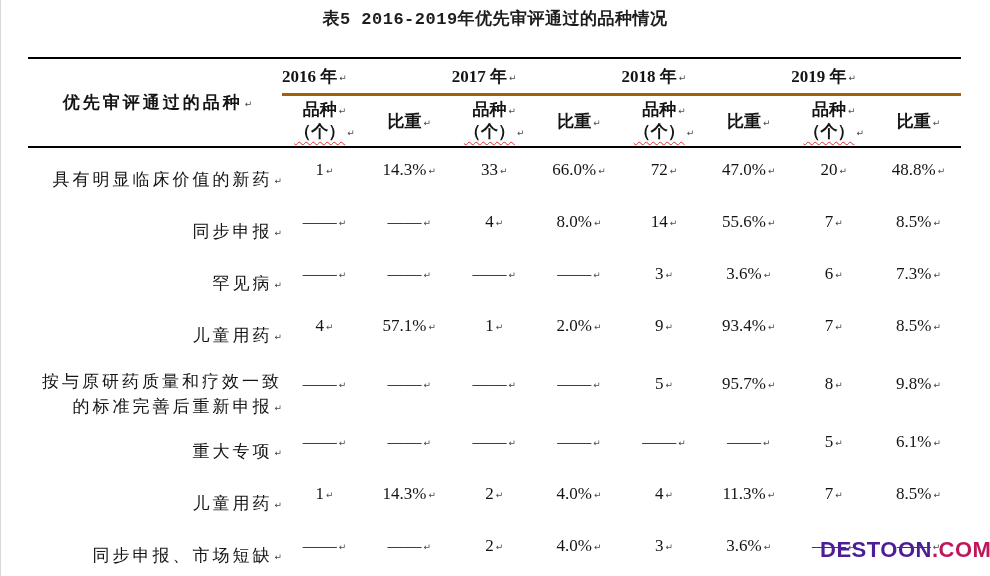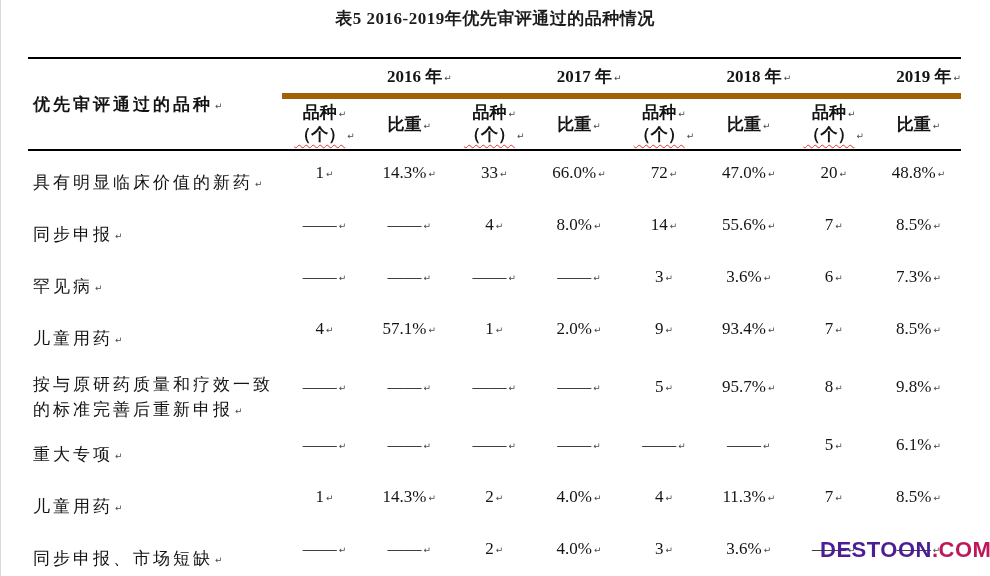--- a/index.html
+++ b/index.html
@@ -6,41 +6,41 @@
   body{
     width:990px;height:576px;position:relative;background:#ffffff;
     font-family:"Liberation Serif","DejaVu Serif",serif;color:#141414;
     overflow:hidden;
   }
   .page-edge{
     position:absolute;left:0;top:0;width:1px;height:576px;background:#d9d9d9;
   }
   .doc-title{
     position:absolute;top:7px;left:0;width:990px;text-align:center;
-    font-family:Liberation Serif, serif;
+    font-family:Liberation Mono, monospace;
     font-size:17px;font-weight:600;letter-spacing:0.5px;color:#1d1d1d;
   }
   table.review-table{
     position:absolute;left:28px;top:57px;width:933px;
     border-collapse:collapse;table-layout:fixed;
     border-top:2px solid #000;border-bottom:2px solid #000;
   }
   col.c-label{width:254px;}
   thead th{font-weight:bold;font-size:17px;padding:0;}
   th.corner-cell{
-    text-align:left;vertical-align:middle;padding-left:5px;
+    text-align:center;vertical-align:middle;padding-left:5px;
     letter-spacing:3px;border-bottom:2px solid #000;
   }
-  th.year-cell{height:34px;text-align:right;vertical-align:middle;border-bottom:6px solid #a16207;}
+  th.year-cell{height:34px;text-align:left;vertical-align:middle;border-bottom:3px solid #a16207;}
   tr.sub-row th{height:50px;text-align:center;vertical-align:middle;border-bottom:2px solid #000;}
   .sub-line{display:block;line-height:1.3;}
   tbody td{height:40px;font-size:17px;vertical-align:middle;padding:0;}
   tbody tr:nth-child(5) td{height:52px;}
   td.label-cell{
-    text-align:left;padding:12px 0 0 5px;letter-spacing:3px;line-height:1.5;
+    text-align:right;padding:12px 0 0 5px;letter-spacing:3px;line-height:1.5;
   }
   td.value-cell{text-align:center;padding-bottom:8px;}
   .pm{
     font-family:"DejaVu Sans",sans-serif;font-size:9px;color:#4a4a4a;
     margin-left:2px;letter-spacing:0;font-weight:normal;vertical-align:1px;
     display:inline-block;
   }
   .wavy-red{
     text-decoration:underline wavy #e03131;text-decoration-thickness:1px;
     text-underline-offset:4px;text-decoration-skip-ink:none;

